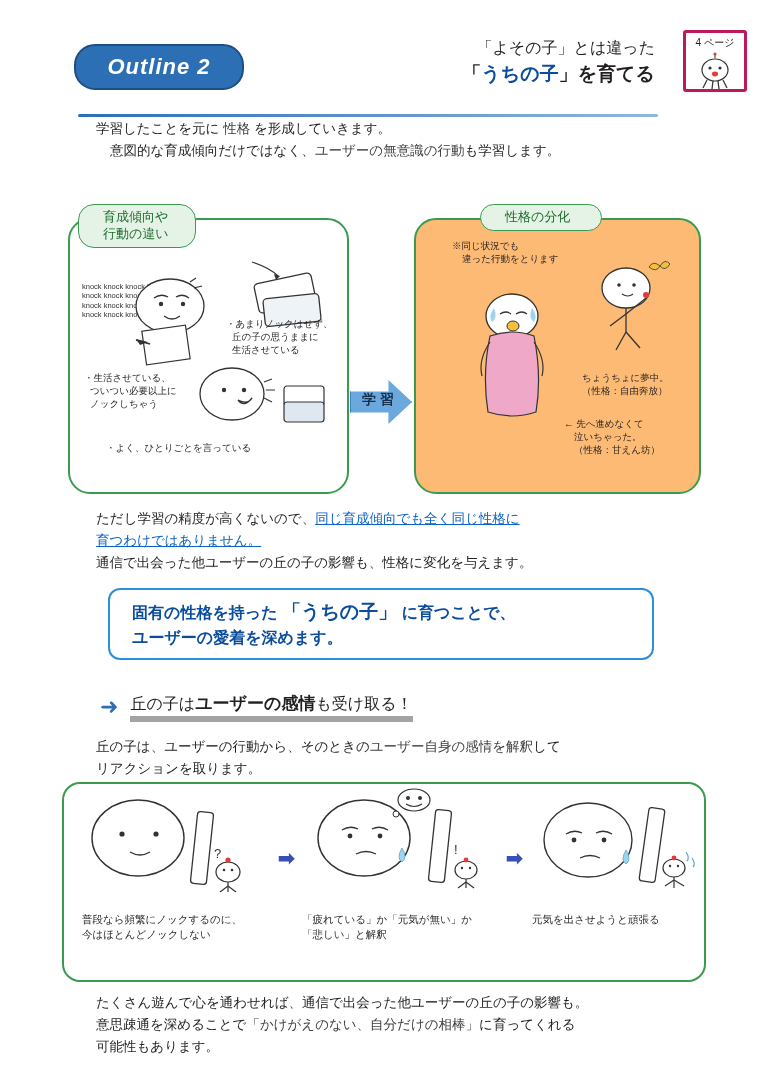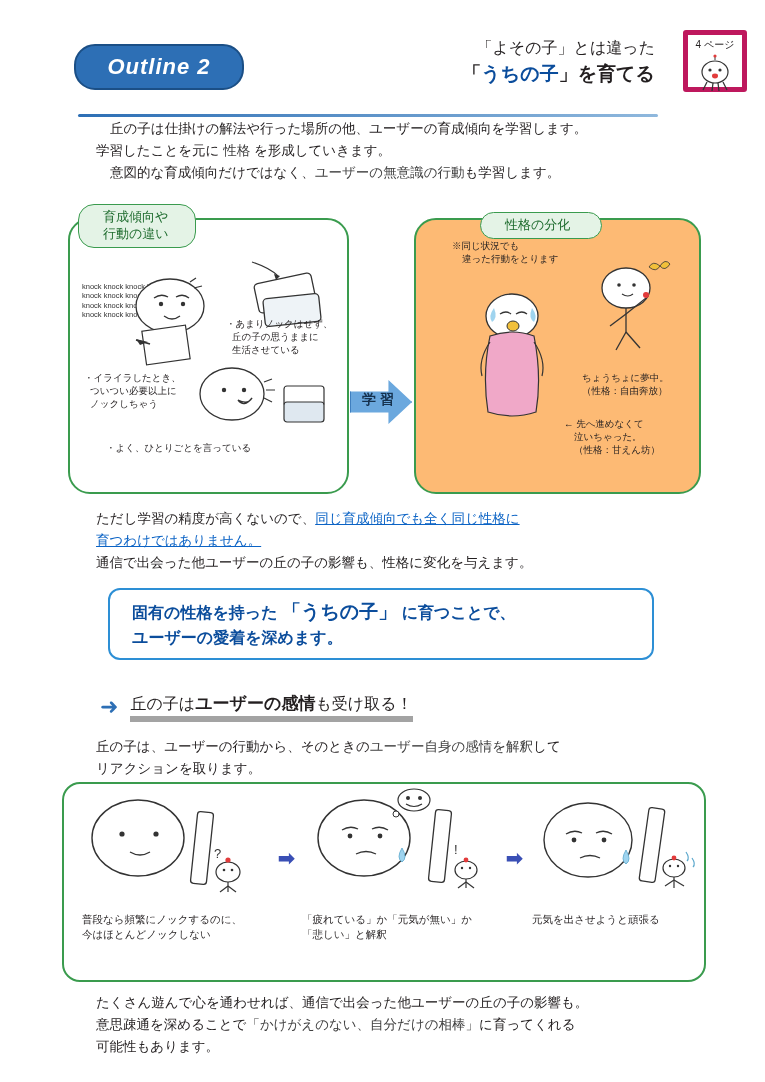--- a/index.html
+++ b/index.html
@@ -75,21 +75,21 @@
     height: 3px;
     background: linear-gradient(to right, #2d6fb5, #8fb8dd);
     border-radius: 2px;
   }
   .page-badge {
     position: absolute;
     right: 18px;
     top: 2px;
     width: 64px;
     height: 62px;
-    border: 5px solid #be185d;
+    border: 3px solid #be185d;
     border-radius: 3px;
     background: #fff;
     font-size: 10px;
     text-align: center;
     padding-top: 3px;
     box-sizing: border-box;
   }
   .page-badge .chr {
     margin-top: 2px;
   }
@@ -135,21 +135,21 @@
     border: 1.5px solid #3a9b4e;
     border-radius: 16px;
     color: #1d6b2d;
     font-size: 13px;
     text-align: left;
     line-height: 1.3;
     padding: 4px 24px;
     box-sizing: border-box;
   }
   .capA { left: 78px; top: 204px; width: 118px; }
-  .capB { left: 480px; top: 212px; width: 122px; }
+  .capB { left: 480px; top: 204px; width: 122px; }
 
   .arrow-learn {
     position: absolute;
     left: 350px;
     top: 378px;
     width: 62px;
     height: 48px;
   }
   .arrow-learn .shape {
     position: absolute;
@@ -300,21 +300,20 @@
           <line x1="20" y1="29" x2="19" y2="37" stroke="#333" stroke-width="1.2"></line>
           <line x1="25" y1="29" x2="26" y2="37" stroke="#333" stroke-width="1.2"></line>
           <line x1="22" y1="6" x2="22" y2="2" stroke="#333" stroke-width="1"></line>
           <circle cx="22" cy="2" r="1.6" fill="#e23b3b"></circle>
         </svg>
       </div>
     </div>
   </div>
 
   <div class="intro">
-    <div class="indent">丘の子は仕掛けの解法や行った場所の他、ユーザーの育成傾向を学習します。</div>
     <div>
       <span>学習したことを元に </span><span class="blue">性格</span><span> を形成していきます。</span>
     </div>
     <div class="indent">
       <span>意図的な育成傾向だけではなく、</span><span class="blue">ユーザーの無意識の行動</span><span>も学習します。</span>
     </div>
   </div>
 
   <div class="panelA">
 
@@ -340,21 +339,21 @@
       <path d="M36 20 l-6 -2 l2 6 z" fill="#333"></path>
     </svg>
 
     <div class="hand-note" style="position:absolute; left:156px; top:98px; width:116px;">
       <div>・あまりノックはせず、</div>
       <div style="padding-left:6px">丘の子の思うままに</div>
       <div style="padding-left:6px">生活させている</div>
     </div>
 
     <div class="hand-note" style="position:absolute; left:14px; top:152px; width:126px;">
-      <div>・イライラしたとき、</div>
+      <div>・生活させている、</div>
       <div style="padding-left:6px">ついつい必要以上に</div>
       <div style="padding-left:6px">ノックしちゃう</div>
     </div>
 
     <svg style="position:absolute; left:124px; top:140px;" width="80" height="72" viewBox="0 0 80 72">
       <ellipse cx="38" cy="34" rx="32" ry="26" fill="#fff" stroke="#333" stroke-width="1.3"></ellipse>
       <circle cx="30" cy="30" r="2.2" fill="#333"></circle>
       <circle cx="50" cy="30" r="2.2" fill="#333"></circle>
       <path d="M44 40 q10 5 14 -2 q-8 10 -14 2 z" fill="#fff" stroke="#333" stroke-width="1.3"></path>
       <path d="M70 22 l8 -3 M72 30 l9 0 M70 38 l8 4" stroke="#333" stroke-width="1.2"></path>

